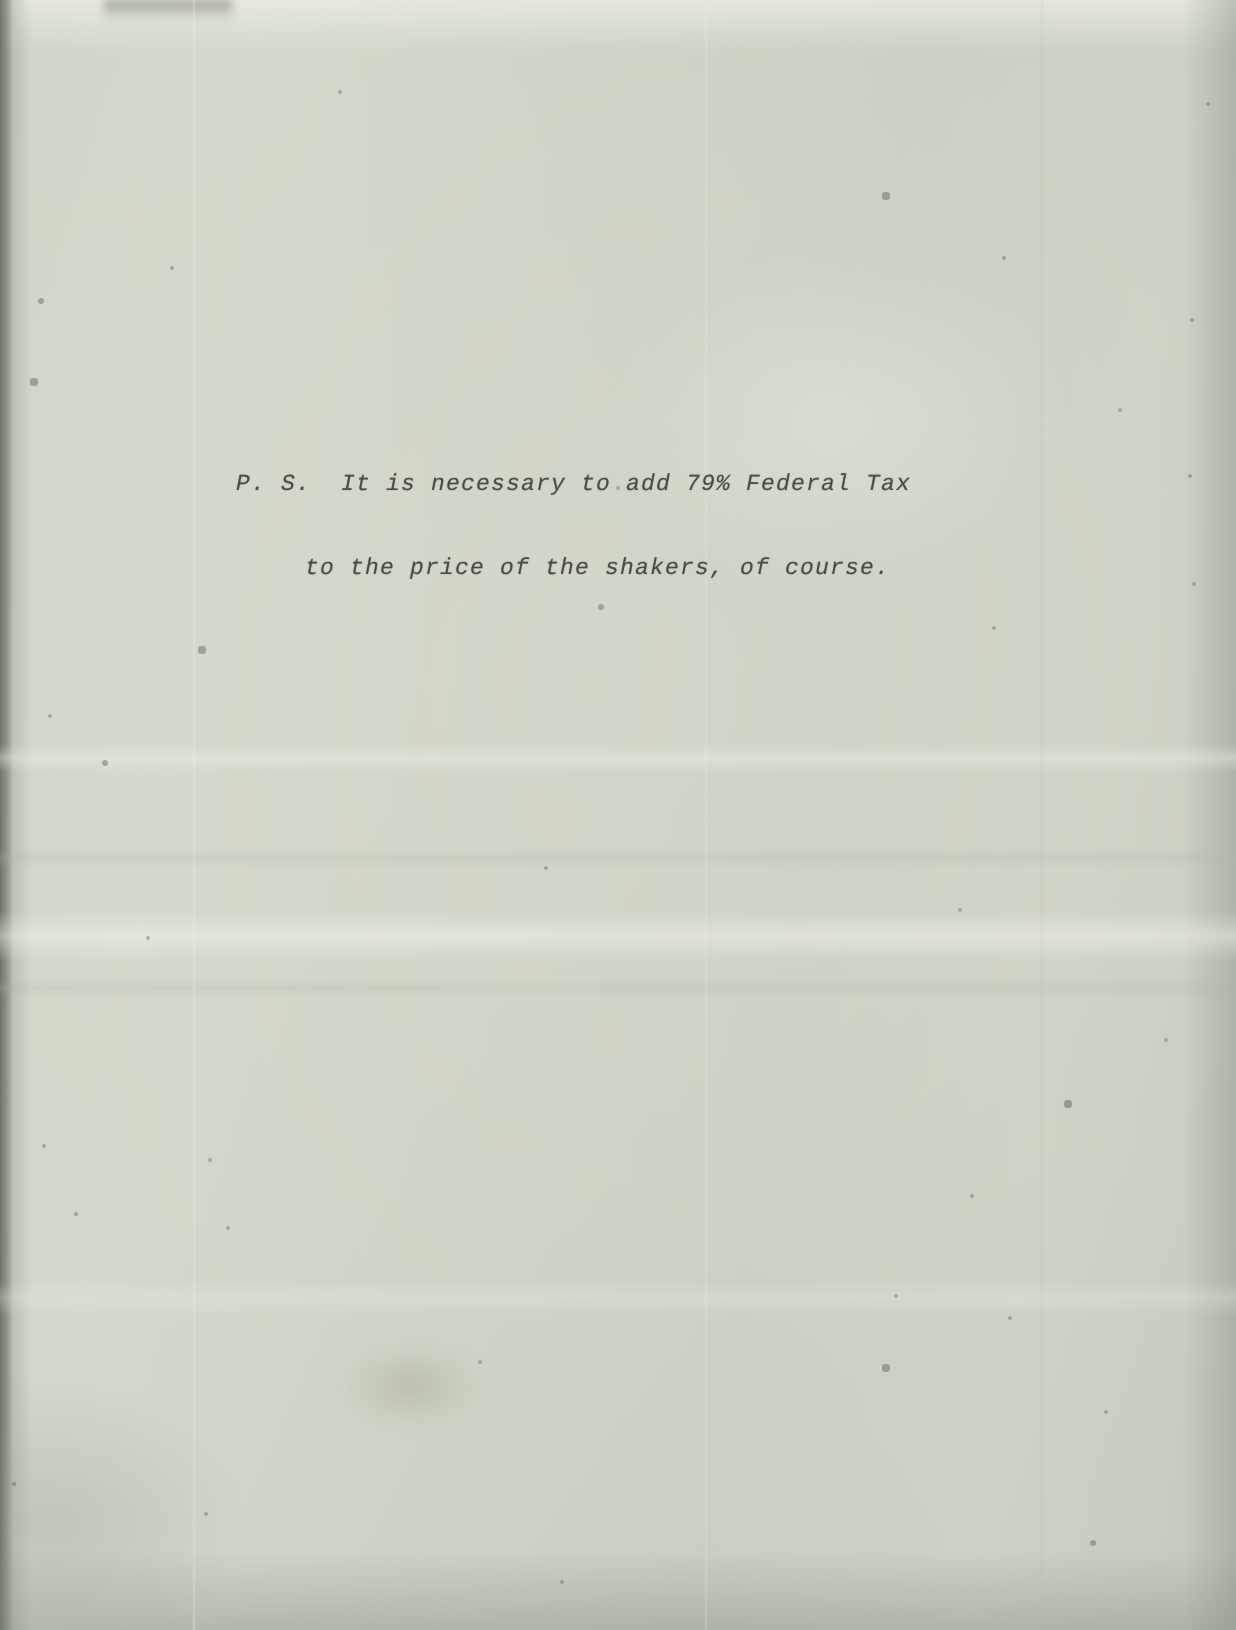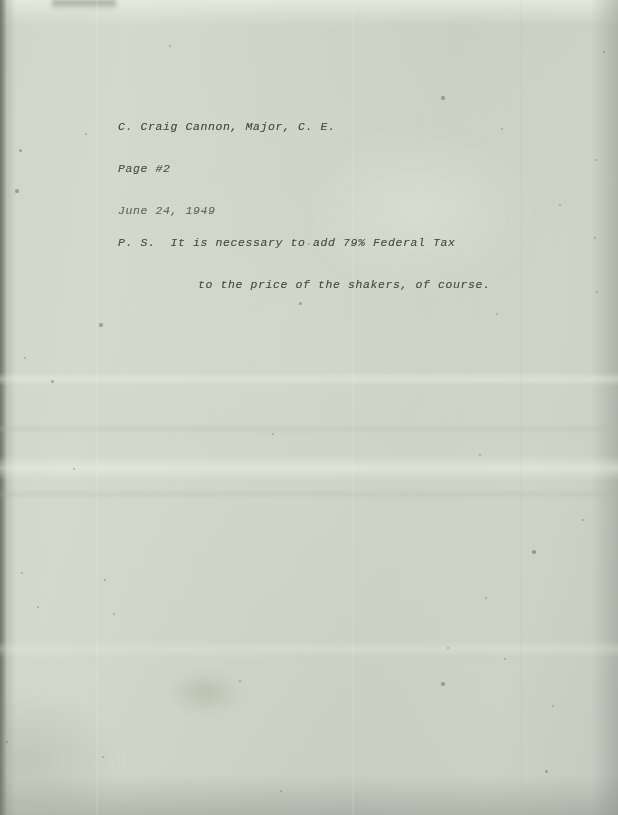--- a/index.html
+++ b/index.html
@@ -137,21 +137,21 @@
   }
 
   #header-block { left: 118px; top: 92px; }
   #header-block .line { display: block; }
   .line-1 { opacity: 0.92; }
   .line-2 { opacity: 0.88; }
   .line-3 { opacity: 0.72; }
 
   #ps-block { left: 118px; top: 208px; }
   #ps-block .ps-line-1 { display: block; opacity: 0.90; }
-  #ps-block .ps-line-2 { display: block; margin-left: 80px; opacity: 0.90; }
+  #ps-block .ps-line-2 { display: block; margin-left: 24px; opacity: 0.90; text-align: center; }
 
   
   .streak {
     position: absolute;
     top: 0;
     height: 815px;
     width: 2px;
     pointer-events: none;
   }
   .streak-1 { left: 96px;  background: linear-gradient(90deg, rgba(255,255,255,0.0), rgba(236,238,229,0.35), rgba(255,255,255,0.0)); }
@@ -217,24 +217,19 @@
       <div class="speck" style="left: 441.4px; top: 682.4px; width: 3.2px; height: 3.2px; opacity: 0.702;"></div>
       <div class="speck" style="left: 551.8px; top: 704.8px; width: 2.4px; height: 2.4px; opacity: 0.614;"></div>
       <div class="speck" style="left: 5.7px; top: 740.7px; width: 2.6px; height: 2.6px; opacity: 0.636;"></div>
       <div class="speck" style="left: 101.8px; top: 755.8px; width: 2.4px; height: 2.4px; opacity: 0.614;"></div>
       <div class="speck" style="left: 544.5px; top: 769.5px; width: 3px; height: 3px; opacity: 0.68;"></div>
       <div class="speck" style="left: 279.8px; top: 789.8px; width: 2.4px; height: 2.4px; opacity: 0.614;"></div>
       <div class="speck" style="left: 168.9px; top: 44.9px; width: 2.2px; height: 2.2px; opacity: 0.592;"></div>
       <div class="speck" style="left: 602.8px; top: 50.8px; width: 2.4px; height: 2.4px; opacity: 0.614;"></div>
     </div>
 
-  <div class="typed" id="header-block">
-    <span class="line line-1">C. Craig Cannon, Major, C. E.</span>
-    <span class="line line-2">Page #2</span>
-    <span class="line line-3">June 24, 1949</span>
-  </div>
 
   <div class="typed" id="ps-block">
     <span class="ps-line-1">P. S.  It is necessary to add 79% Federal Tax</span>
     <span class="ps-line-2">to the price of the shakers, of course.</span>
   </div>
 
 </div>
 
 </body></html>

